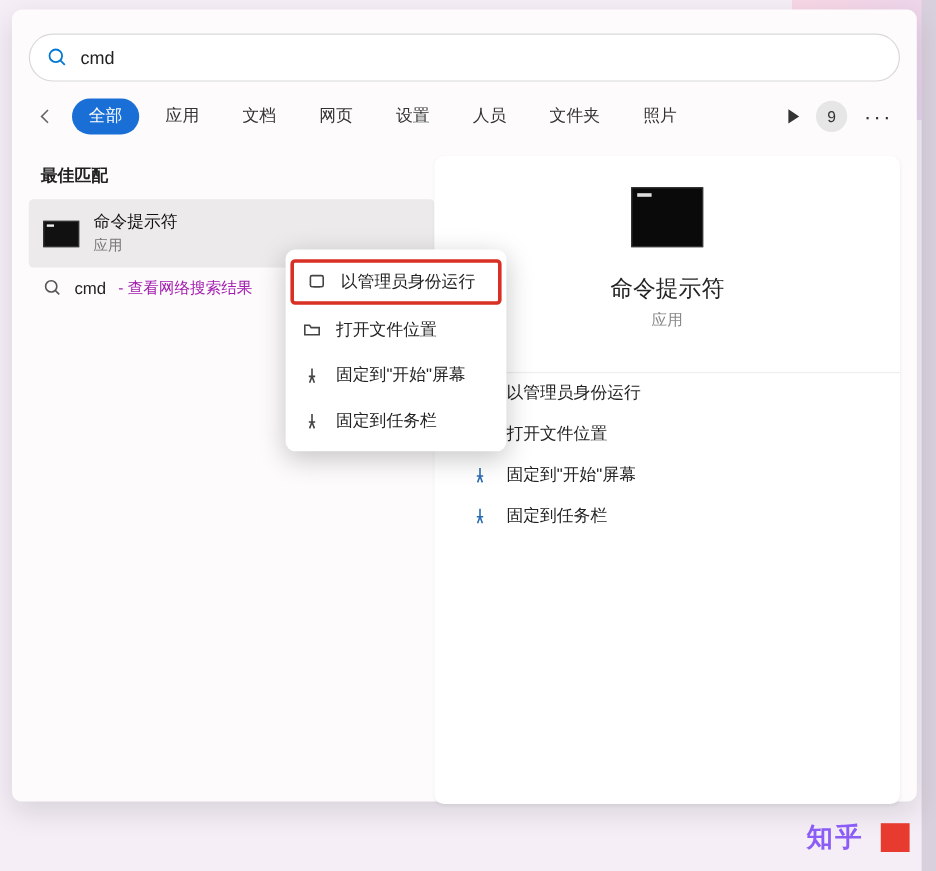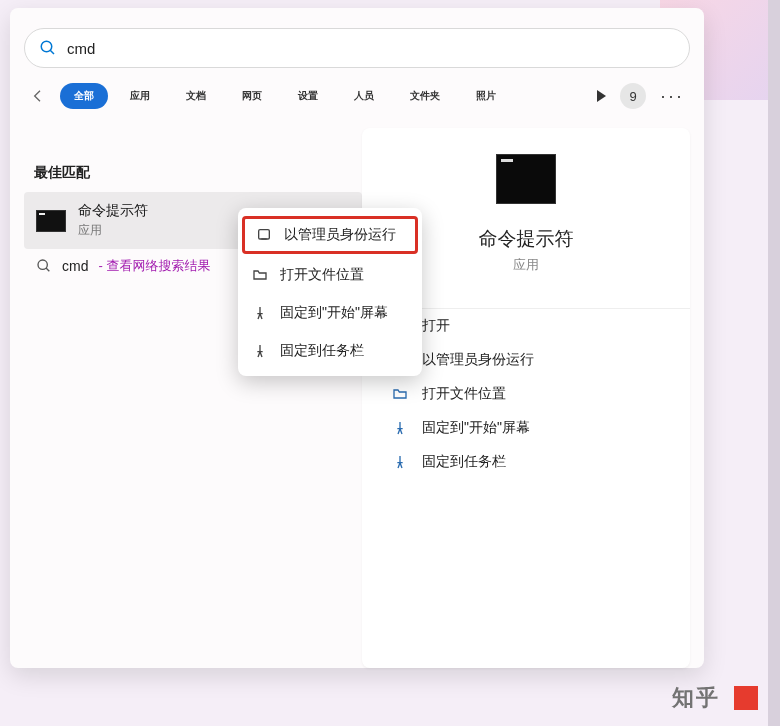--- a/index.html
+++ b/index.html
@@ -1,39 +1,39 @@
 <!DOCTYPE html>
 <html><head>
 <meta charset="utf-8">
 <style>
   * { box-sizing: border-box; margin: 0; padding: 0; font-family: "Segoe UI", "Microsoft YaHei", sans-serif; }
   body { width: 780px; height: 726px; background: #f5eef7; overflow: hidden; position: relative; }
   .bg-accent { position: absolute; top: 0; right: 0; width: 120px; height: 100px; background: linear-gradient(135deg, #f8d7e5, #e5d4f0); }
   .scroll-edge { position: absolute; right: 0; top: 0; width: 12px; height: 726px; background: #d8d0dc; }
 
-  .panel { position: absolute; left: 10px; top: 8px; width: 694px; height: 660px; background: #fdfbfc; border-radius: 8px; box-shadow: 0 8px 24px rgba(0,0,0,0.12); padding: 20px 0 0 0; }
+  .panel { position: absolute; left: 10px; top: 8px; width: 754px; height: 660px; background: #fdfbfc; border-radius: 8px; box-shadow: 0 8px 24px rgba(0,0,0,0.12); padding: 20px 0 0 0; }
 
   
   .search-bar { margin: 0 14px; height: 40px; background: #fff; border: 1px solid #d9d9d9; border-radius: 20px; display: flex; align-items: center; padding: 0 14px; }
   .search-icon { width: 18px; height: 18px; margin-right: 10px; color: #0078d4; }
   .search-text { font-size: 15px; color: #222; }
 
   
   .filters { display: flex; align-items: center; gap: 8px; margin: 14px 14px 0 14px; }
   .back-arrow { width: 28px; height: 28px; display:flex; align-items:center; justify-content:center; color:#666; }
-  .pill { font-size: 10px; padding: 6px 14px; border-radius: 16px; color: #333; cursor: pointer; font-weight: bold; }
+  .pill { font-size: 14px; padding: 6px 14px; border-radius: 16px; color: #333; cursor: pointer; }
   .pill.active { background: #1a6fd6; color: #fff; }
   .filters-right { margin-left: auto; display: flex; align-items: center; gap: 14px; padding-right: 6px;}
   .play { width:0;height:0;border-left:9px solid #333;border-top:6px solid transparent;border-bottom:6px solid transparent;}
   .count-badge { width:26px;height:26px;border-radius:50%;background:#e6e6e6;display:flex;align-items:center;justify-content:center;font-size:13px;color:#333;}
   .more-dots { font-size:18px;color:#333;letter-spacing:2px;}
 
   
   .cols { display: flex; margin-top: 18px; height: 540px; }
-  .left-col { width: 352px; padding: 0 0 0 14px; margin-top: 28px; }
+  .left-col { width: 352px; padding: 0 0 0 14px; }
   .right-col { flex: 1; margin: 0 14px 0 0; background: #fff; border-radius: 8px; padding: 26px 0 0 0; display:flex; flex-direction:column; align-items:center; box-shadow: 0 1px 3px rgba(0,0,0,0.05); position: relative;}
 
   .section-label { font-size: 14px; font-weight: 600; color: #222; margin: 8px 0 10px 10px; }
 
   .result-row { display:flex; align-items:center; padding: 10px 12px; border-radius:4px; }
   .result-row.selected { background:#eceaeb; }
   .app-icon-mini { width:30px; height:22px; background:#111; border:1px solid #333; margin-right:12px; position:relative;}
   .app-icon-mini::after{content:"";position:absolute;left:2px;top:2px;width:6px;height:2px;background:#eee;}
   .result-text .title { font-size:14px; color:#111; }
   .result-text .sub { font-size:12px; color:#777; margin-top:2px;}
@@ -54,21 +54,21 @@
   .big-icon::after{content:"";position:absolute;left:4px;top:4px;width:12px;height:3px;background:#ddd;}
   .app-title { font-size:19px; color:#222; margin-top:22px;}
   .app-sub { font-size:13px; color:#888; margin-top:4px;}
   .actions { width:100%; margin-top:34px; border-top:1px solid #eee;}
   .act { display:flex; align-items:center; gap:14px; padding:8px 30px; font-size:14px; color:#222; cursor:pointer;}
   .act .aico { width:16px;height:16px;color:#2b6cb0;flex-shrink:0;}
   .act.plain .aico{ color: transparent; }
 
   
   .wm { position:absolute; left:0; bottom:0; width:780px; height:56px; display:flex; align-items:center; justify-content:flex-end; padding-right:22px; gap:14px;}
-  .zhihu { font-size:22px; font-weight:700; color:#737373; letter-spacing:2px;}
+  .zhihu { font-size:22px; font-weight:700; color:#8b5cf6; letter-spacing:2px;}
   .fslogo { display:flex; align-items:center; gap:6px;}
   .fsbox { width:24px;height:24px;background:#e63b2e;}
   .fstext .t1{font-size:15px;font-weight:700;color:#222;}
   .fstext .t2{font-size:10px;color:#666;letter-spacing:0.5px;}
   svg { display:block; }
 </style>
 </head>
 <body>
 
 <div class="bg-accent"></div>
@@ -127,24 +127,20 @@
         <span class="hint"> - 查看网络搜索结果</span>
       </div>
     </div>
 
     <div class="right-col">
       <div class="big-icon"></div>
       <div class="app-title">命令提示符</div>
       <div class="app-sub">应用</div>
 
       <div class="actions">
-        <div class="act plain">
-          <span class="aico"></span>
-          <span>打开</span>
-        </div>
         <div class="act">
           <svg class="aico" viewBox="0 0 24 24" fill="none" stroke="currentColor" stroke-width="2">
               <rect x="4" y="4" width="16" height="14" rx="2"></rect>
               <path d="M8 18h8"></path>
             </svg>
           <span>以管理员身份运行</span>
         </div>
         <div class="act">
           <svg class="aico" viewBox="0 0 24 24" fill="none" stroke="currentColor" stroke-width="2">
               <path d="M3 6h6l2 3h10v9H3z"></path>

